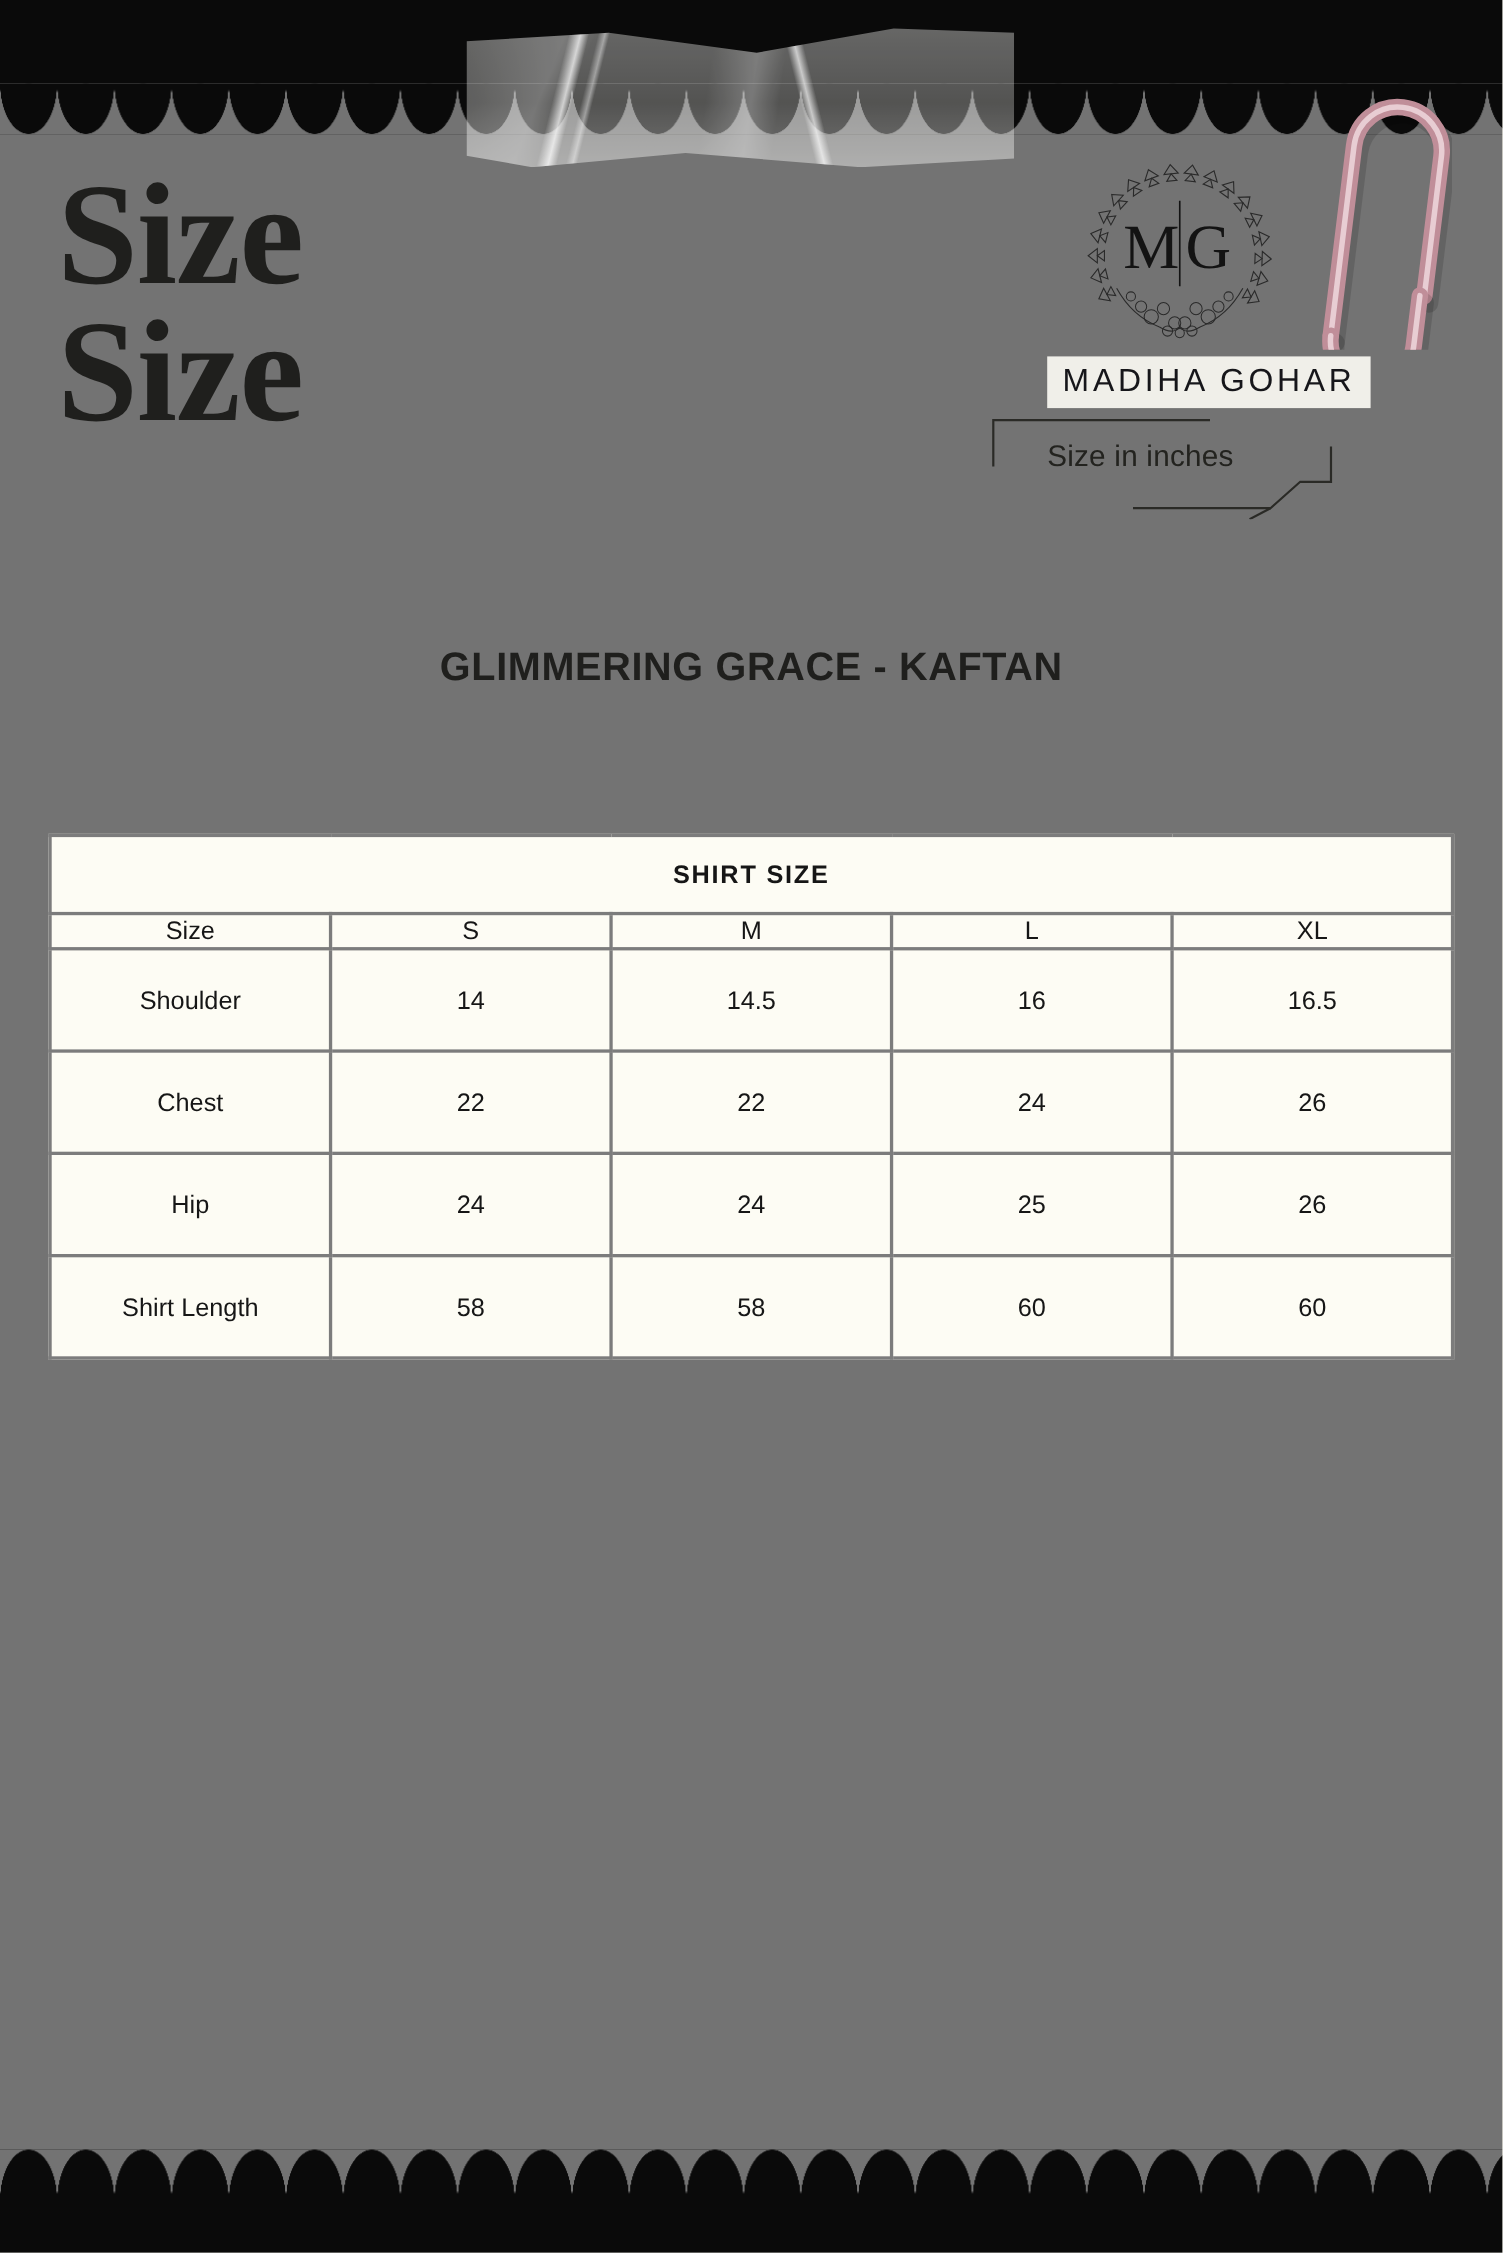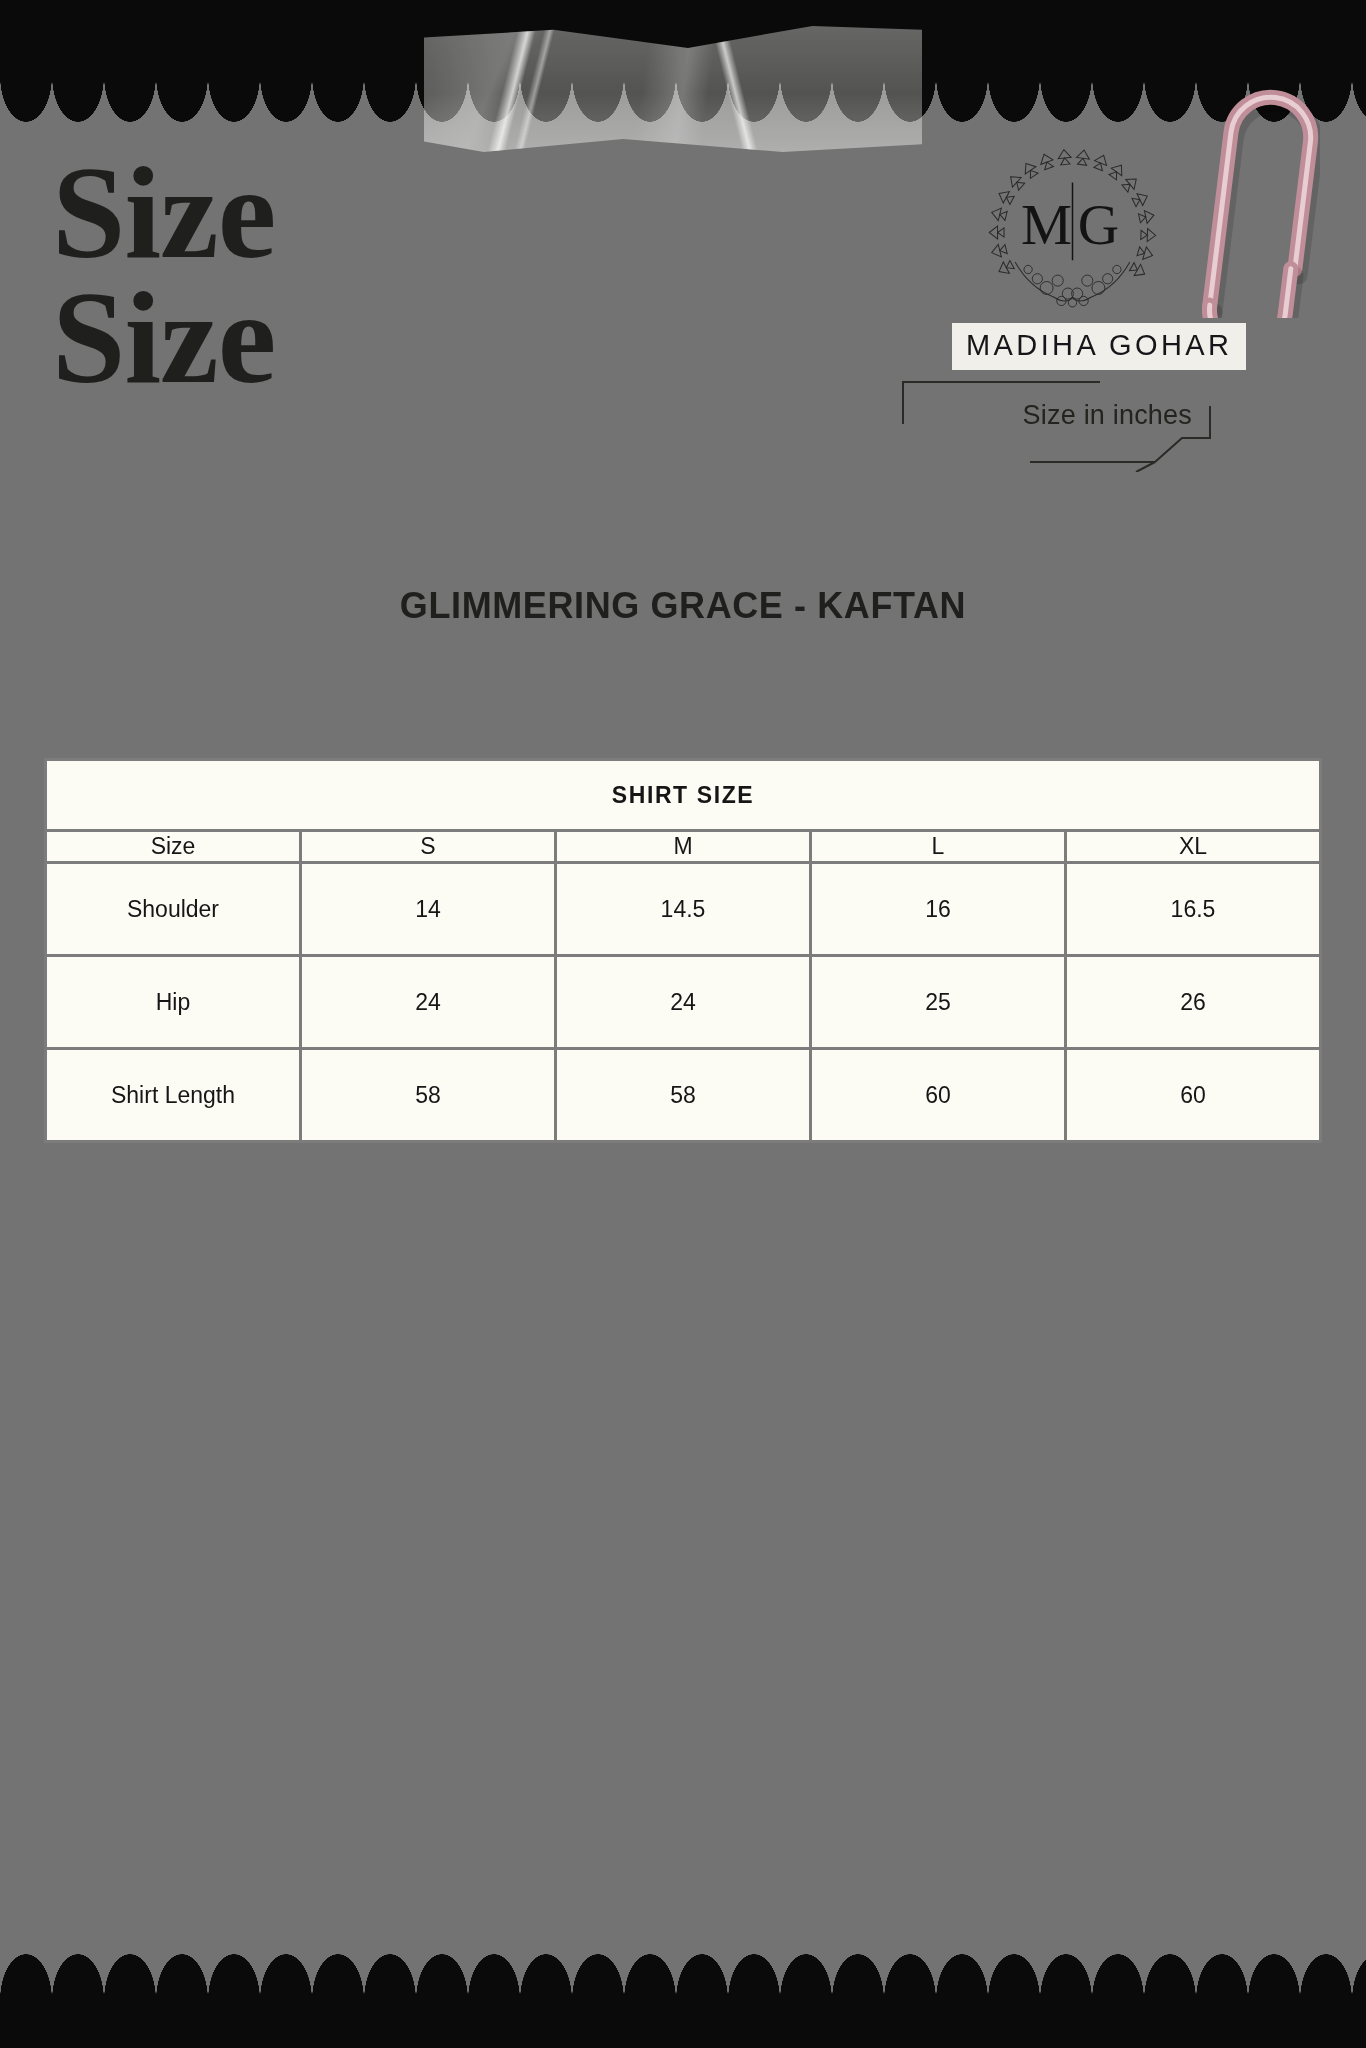--- a/index.html
+++ b/index.html
@@ -138,21 +138,21 @@
     width: 330px;
     height: 96px;
     z-index: 5;
   }
   .inches-badge svg { position: absolute; inset: 0; }
   .inches-text {
     position: absolute;
     left: 52px;
     top: 24px;
     width: 240px;
-    text-align: right;
+    text-align: left;
     font-size: 27px;
     color: #23231f;
     letter-spacing: 0.2px;
   }
 
   
   .product-title {
     position: absolute;
     left: 160px;
     top: 578px;
@@ -364,20 +364,27 @@
       </thead>
       <tbody>
         <tr>
           <td class="col-label">Shoulder</td>
           <td>14</td>
           <td>14.5</td>
           <td>16</td>
           <td>16.5</td>
         </tr>
         <tr>
+          <td class="col-label">Chest</td>
+          <td>22</td>
+          <td>22</td>
+          <td>24</td>
+          <td>26</td>
+        </tr>
+        <tr>
           <td class="col-label">Hip</td>
           <td>24</td>
           <td>24</td>
           <td>25</td>
           <td>26</td>
         </tr>
         <tr>
           <td class="col-label">Shirt Length</td>
           <td>58</td>
           <td>58</td>

